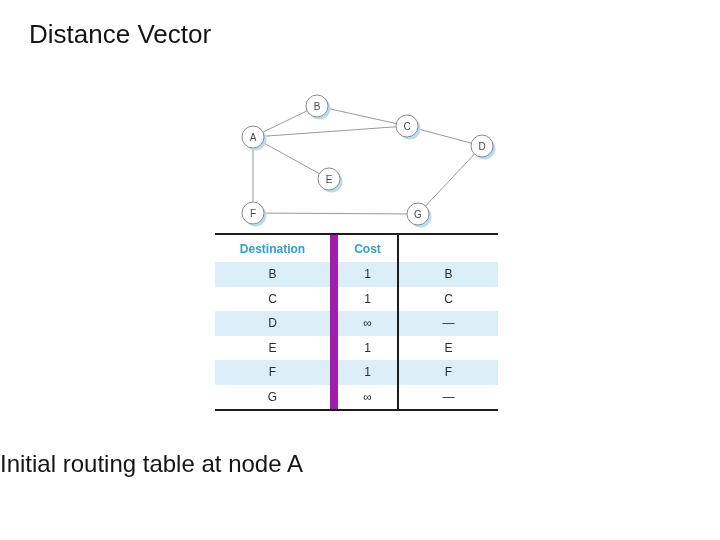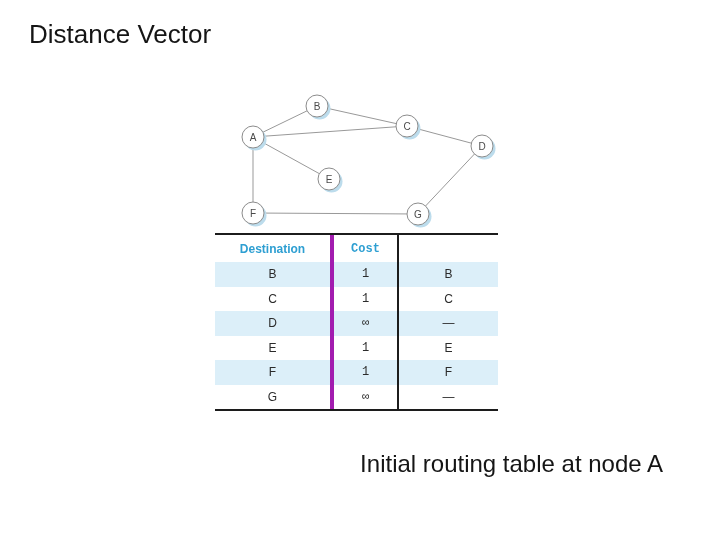--- a/index.html
+++ b/index.html
@@ -24,21 +24,21 @@
     font-size: 26px;
     font-weight: 400;
     color: #151515;
     letter-spacing: 0px;
   }
   .caption {
     position: absolute;
     top: 450px;
     left: 0px;
     width: 663px;
-    text-align: right;
+    text-align: left;
     font-size: 24px;
     font-weight: 400;
     color: #151515;
   }
   #graph-svg {
     position: absolute;
     left: 215px;
     top: 78px;
   }
   #routing-table {
@@ -63,23 +63,22 @@
     display: flex;
     align-items: center;
     justify-content: center;
     font-size: 12px;
     color: #2b2b2b;
     box-sizing: border-box;
   }
   .tcell.c0 { width: 115px; }
   .tcell.c1 {
     width: 69px;
-    border-left: 4px solid #a21caf;
+    border-left: 8px solid #a21caf;
     border-right: 2px solid #1c1c1c;
-    font-family: Liberation Mono, monospace;
   }
   .tcell.c2 { flex: 1; }
 </style>
 </head>
 <body>
 
 <div class="slide">
   <div class="title">Distance Vector</div>
 
   <svg id="graph-svg" width="292" height="152">

